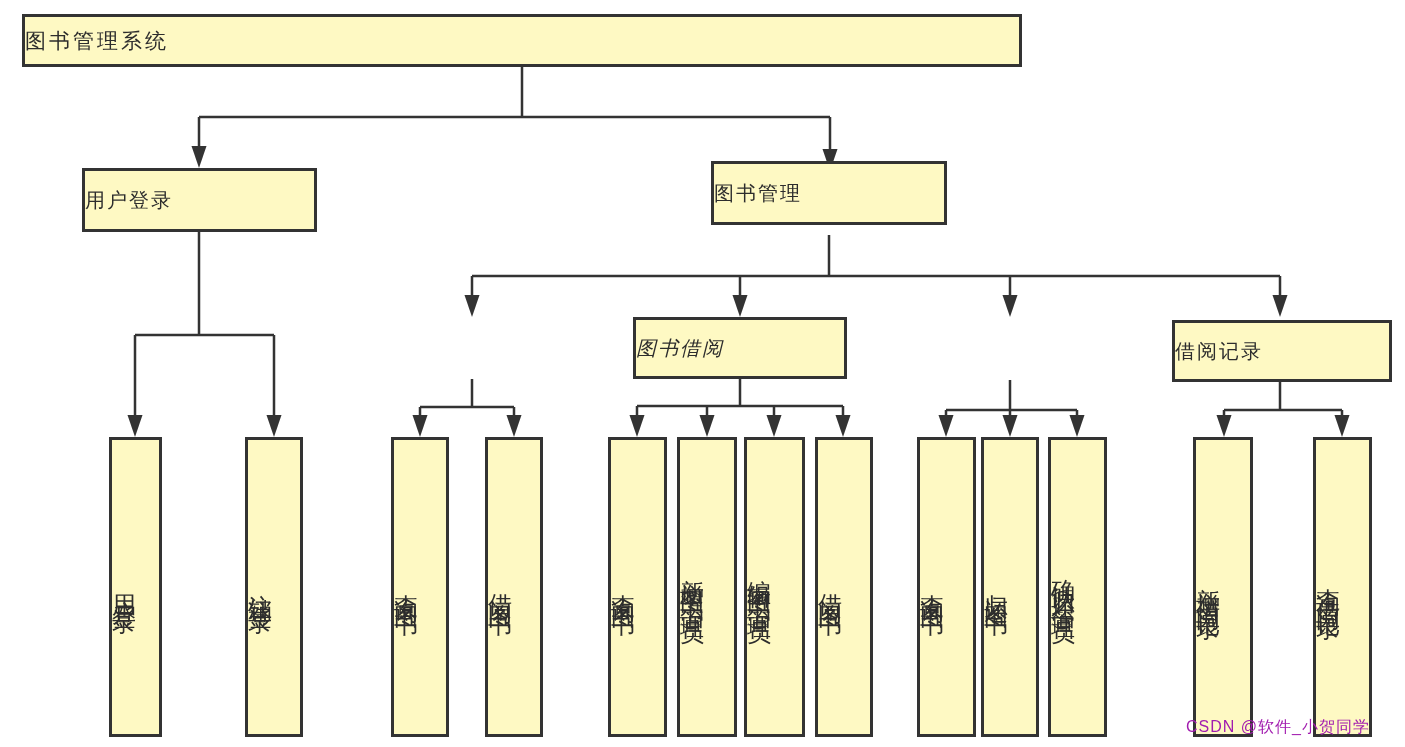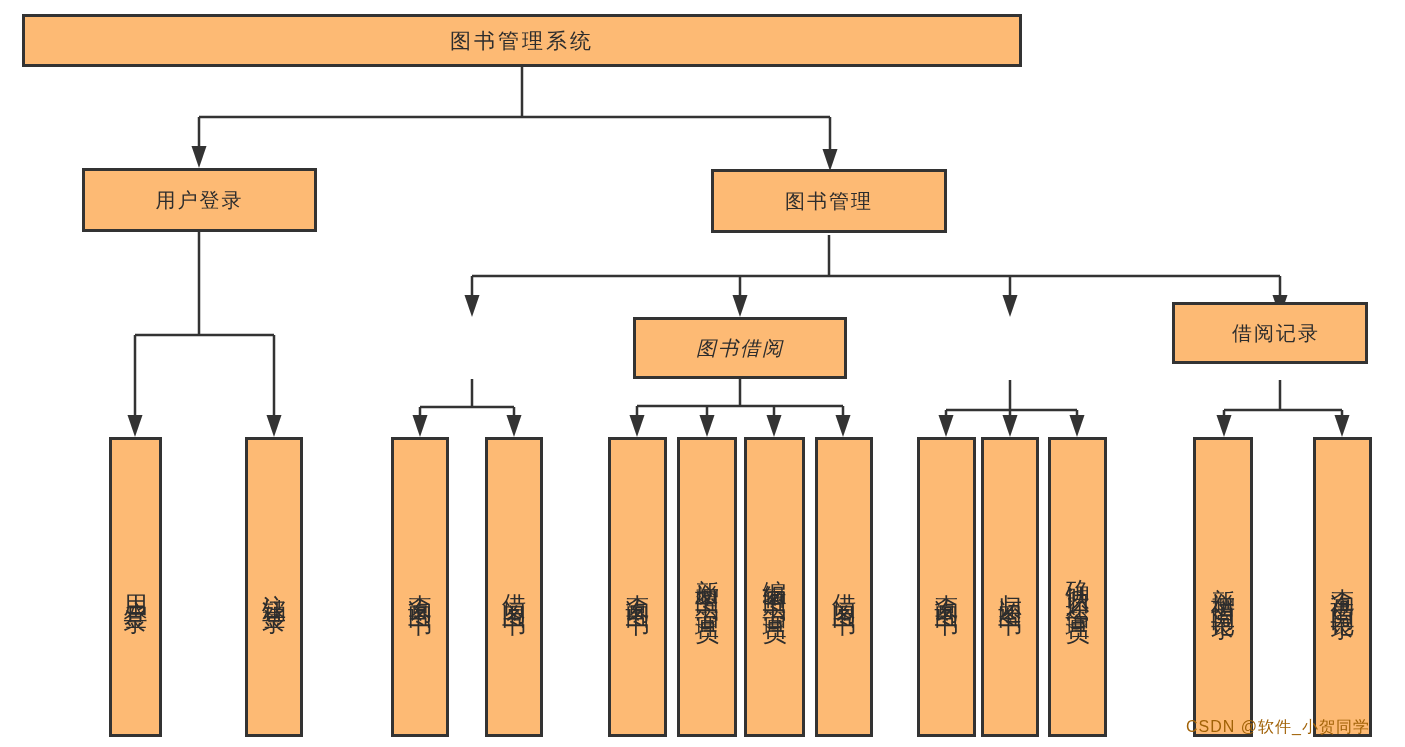--- a/index.html
+++ b/index.html
@@ -9,42 +9,41 @@
     height: 747px;
     background: #ffffff;
     font-family: "Liberation Sans", "DejaVu Sans", sans-serif;
     overflow: hidden;
   }
   #wires { position: absolute; left: 0; top: 0; }
   .node {
     position: absolute;
     box-sizing: border-box;
     border: 3px solid #333333;
-    background: #fdba74;
+    background: #fef9c3;
     display: flex;
     align-items: center;
-    justify-content: center;
     color: #2d2d2d;
   }
   .h-label { font-size: 20px; letter-spacing: 2px; white-space: nowrap; }
   .root .h-label { font-size: 21px; letter-spacing: 3px; }
   .leaf .v-label {
     writing-mode: vertical-rl;
     text-orientation: mixed;
     font-size: 24px;
     letter-spacing: 6px;
     line-height: 1;
     white-space: nowrap;
   }
   #watermark {
     position: absolute;
     left: 1186px;
     top: 717px;
     font-size: 16px;
-    color: #a16207;
+    color: #a21caf;
     letter-spacing: 1px;
     white-space: nowrap;
     text-align: right;
   }
 </style>
 </head>
 <body>
 
 <div id="stage">
 
@@ -85,28 +84,28 @@
     <polygon points="1334.5,415 1349.5,415 1342,437" fill="#333333"></polygon>
   </svg>
 
   <div class="node root" style="left:22px; top:14px; width:1000px; height:53px;">
     <span class="h-label">图书管理系统</span>
   </div>
 
   <div class="node" style="left:82px; top:168px; width:235px; height:64px;">
     <span class="h-label">用户登录</span>
   </div>
-  <div class="node" style="left:711px; top:169px; width:236px; height:64px;">
+  <div class="node" style="left:711px; top:161px; width:236px; height:64px;">
     <span class="h-label">图书管理</span>
   </div>
 
   <div class="node" style="left:633px; top:317px; width:214px; height:62px;font-style:italic;">
     <span class="h-label">图书借阅</span>
   </div>
-  <div class="node" style="left:1172px; top:302px; width:196px; height:62px;padding-left:12px;">
+  <div class="node" style="left:1172px; top:320px; width:220px; height:62px;">
     <span class="h-label">借阅记录</span>
   </div>
 
   <div class="node leaf" style="left:109px; top:437px; width:53px; height:300px;">
     <span class="v-label">用户登录</span>
   </div>
   <div class="node leaf" style="left:245px; top:437px; width:58px; height:300px;">
     <span class="v-label">注销登录</span>
   </div>
 

